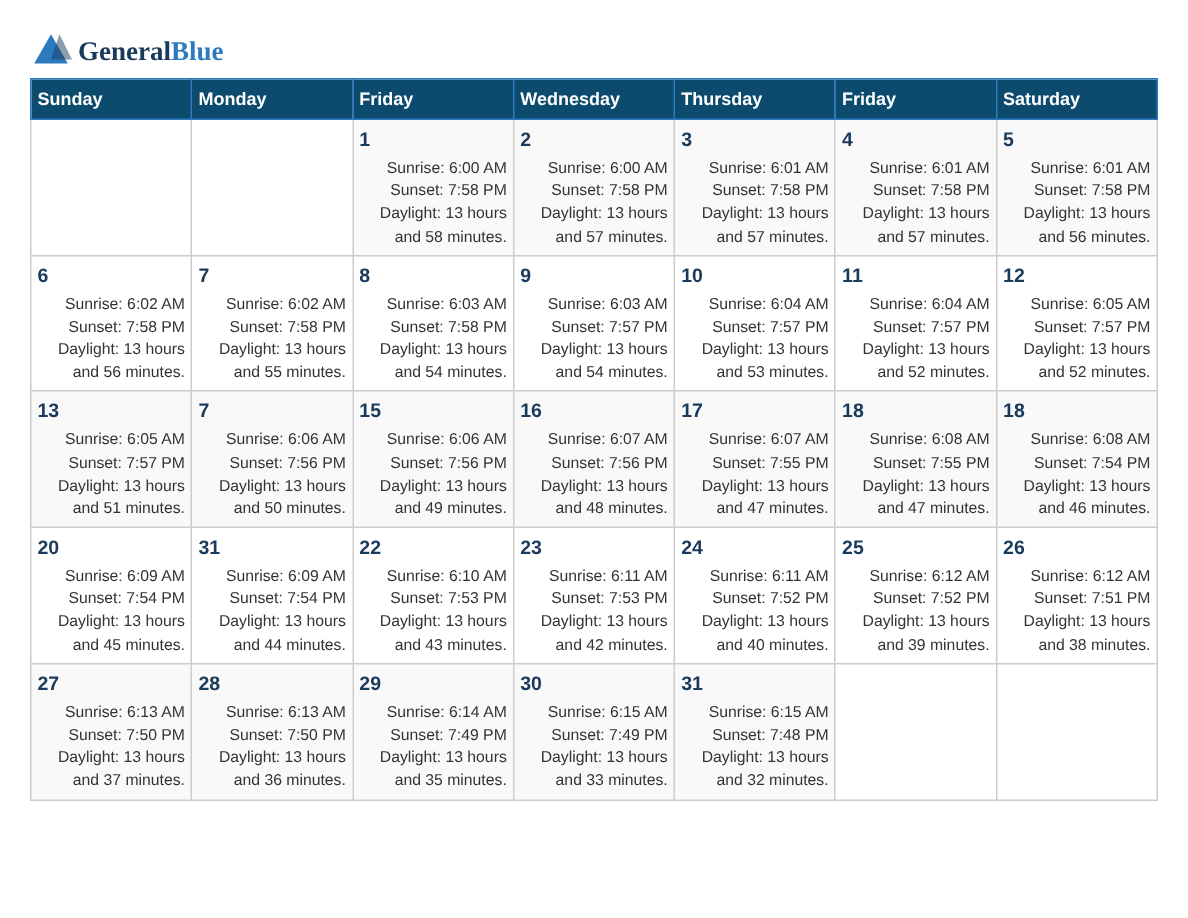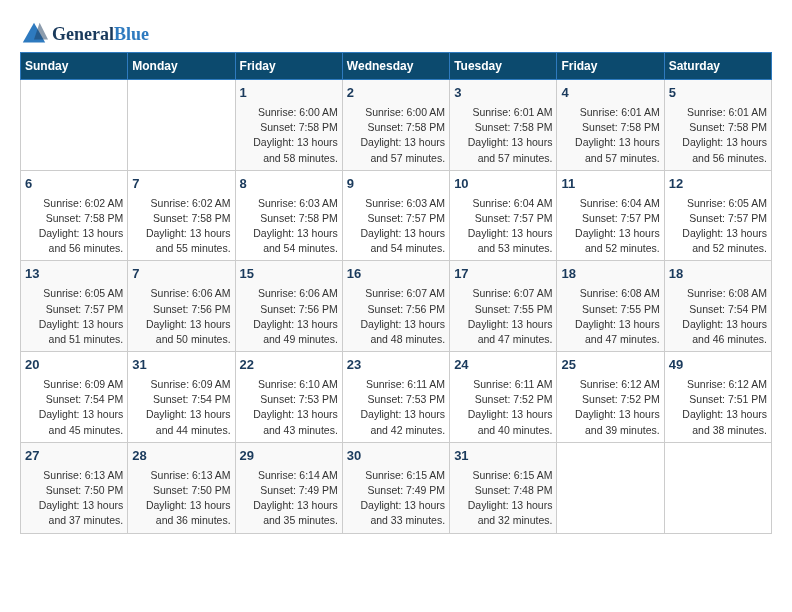--- a/index.html
+++ b/index.html
@@ -111,21 +111,21 @@
   </div>
 </div>
 
 <table>
   <thead>
     <tr id="header-row">
     <th>Sunday</th>
         <th>Monday</th>
         <th>Friday</th>
         <th>Wednesday</th>
-        <th>Tuesday</th>
+        <th>Thursday</th>
         <th>Friday</th>
         <th>Saturday</th>
       </tr>
   </thead>
   <tbody id="calendar-body">
   <tr>
         <td class="empty-cell"></td>
         <td class="empty-cell"></td>
         <td>
           <span class="day-num">1</span>
@@ -227,21 +227,21 @@
         </td>
         <td>
           <span class="day-num">24</span>
           <div class="cell-content">Sunrise: 6:11 AM<br>Sunset: 7:52 PM<br>Daylight: 13 hours and 40 minutes.</div>
         </td>
         <td>
           <span class="day-num">25</span>
           <div class="cell-content">Sunrise: 6:12 AM<br>Sunset: 7:52 PM<br>Daylight: 13 hours and 39 minutes.</div>
         </td>
         <td>
-          <span class="day-num">49</span>
+          <span class="day-num">26</span>
           <div class="cell-content">Sunrise: 6:12 AM<br>Sunset: 7:51 PM<br>Daylight: 13 hours and 38 minutes.</div>
         </td>
       </tr>
       <tr>
         <td>
           <span class="day-num">27</span>
           <div class="cell-content">Sunrise: 6:13 AM<br>Sunset: 7:50 PM<br>Daylight: 13 hours and 37 minutes.</div>
         </td>
         <td>
           <span class="day-num">28</span>

